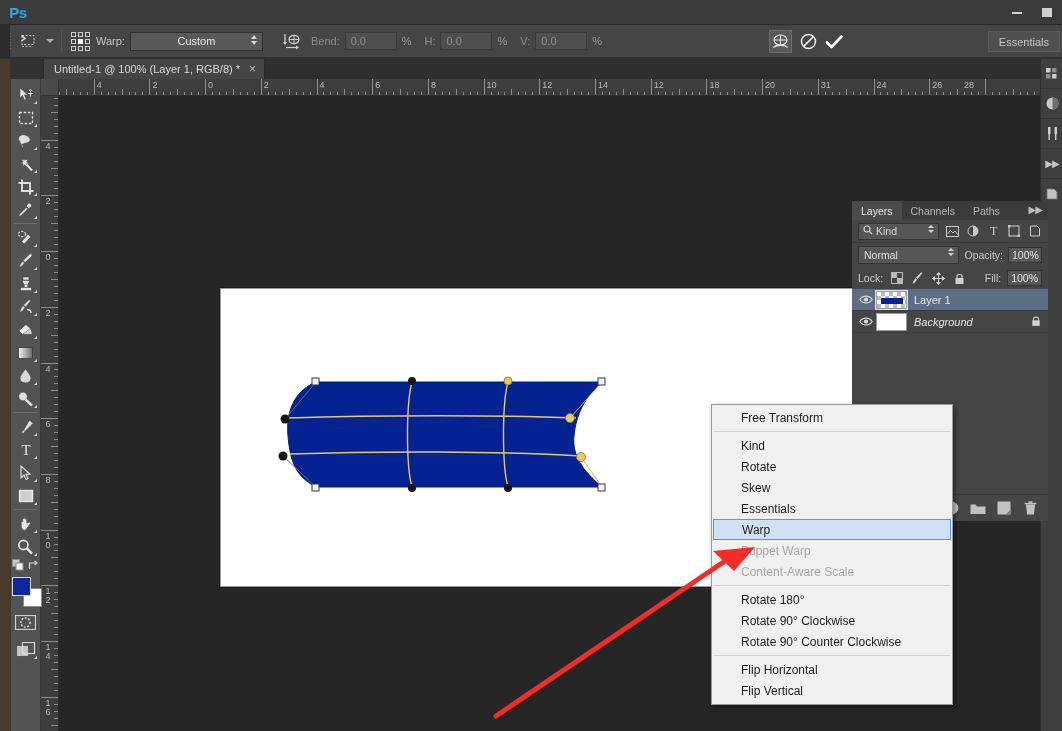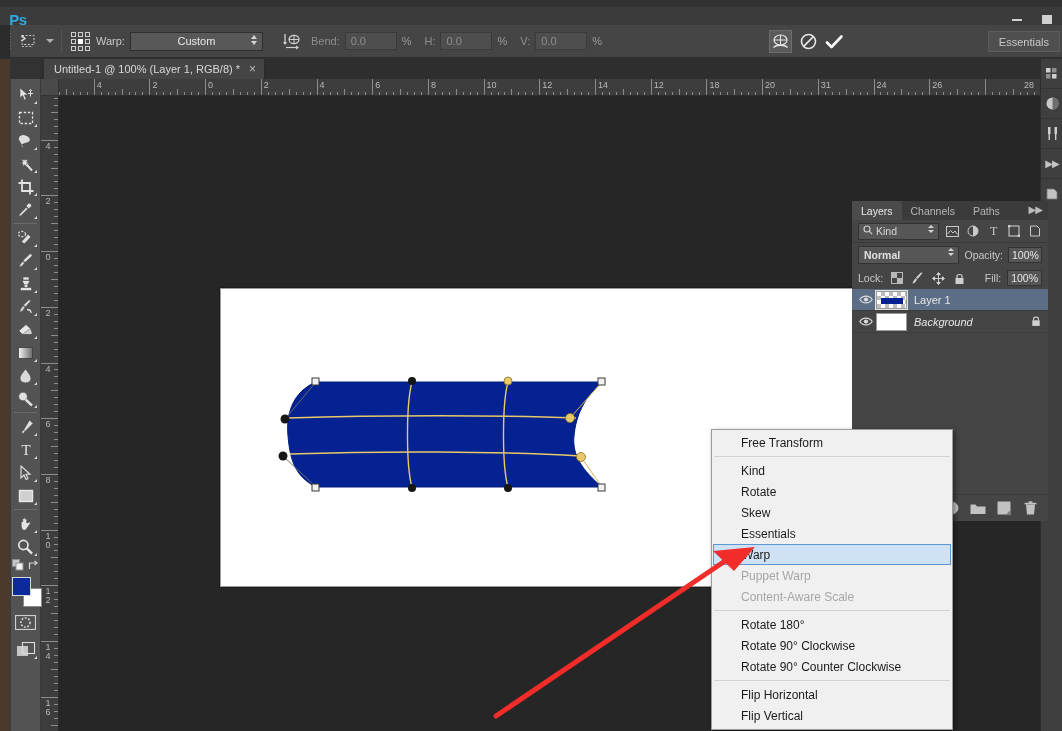--- a/index.html
+++ b/index.html
@@ -6,21 +6,21 @@
   html, body {
     width: 1062px; height: 731px; overflow: hidden;
     background: #2b2b2b;
     font-family: "Liberation Sans", sans-serif;
     -webkit-font-smoothing: antialiased;
   }
   #app { position: relative; width: 1062px; height: 731px; overflow: hidden; background: #323232; }
 
   
   .menubar {
-    position: absolute; left: 0; top: 7px; width: 1062px; height: 25px;
+    position: absolute; left: 0; top: 0; width: 1062px; height: 25px;
     background: #3b3b3b; display: flex; align-items: center;
     border-bottom: 1px solid #2a2a2a;
   }
   .ps-logo {
     width: 36px; height: 25px; display: flex; align-items: center; justify-content: center;
     color: #31a8e0; font-weight: bold; font-size: 15px; letter-spacing: -0.5px;
     font-family: "Liberation Sans", sans-serif;
   }
   .menu-item {
     padding: 0 9px; height: 25px; line-height: 25px;
@@ -135,21 +135,21 @@
     width: 84px; height: 17px; background: #565656; border: 1px solid #333; display: flex; align-items: center;
     color: #d6d6d6; font-size: 10.5px; padding-left: 4px; position: relative;
   }
   .kind-combo .spin2 { position: absolute; right: 4px; top: 1px; display:flex; flex-direction:column; gap:2px;}
   .kind-combo .spin2 .u { width:0;height:0;border-left:3px solid transparent;border-right:3px solid transparent;border-bottom:3.5px solid #d5d5d5;}
   .kind-combo .spin2 .d { width:0;height:0;border-left:3px solid transparent;border-right:3px solid transparent;border-top:3.5px solid #d5d5d5;}
   .fi { width: 15px; height: 17px; display: flex; align-items: center; justify-content: center; }
   .blend-row { height: 24px; display: flex; align-items: center; padding: 0 6px; gap: 5px; }
   .blend-combo {
     width: 112px; height: 18px; background: #565656; border: 1px solid #333; color: #e0e0e0;
-    font-size: 10.5px; display: flex; align-items: center; padding-left: 5px; position: relative; font-weight: bold;
+    font-size: 10.5px; display: flex; align-items: center; padding-left: 5px; position: relative;
   }
   .blend-combo .spin2 { position: absolute; right: 4px; top: 1px; display:flex; flex-direction:column; gap:2px;}
   .blend-combo .spin2 .u { width:0;height:0;border-left:3px solid transparent;border-right:3px solid transparent;border-bottom:3.5px solid #d5d5d5;}
   .blend-combo .spin2 .d { width:0;height:0;border-left:3px solid transparent;border-right:3px solid transparent;border-top:3.5px solid #d5d5d5;}
   .ptext { color: #c9c9c9; font-size: 10.5px; }
   .valbox { background: #565656; border: 1px solid #333; color: #e6e6e6; font-size: 10.5px;
             padding: 1px 3px; min-width: 34px; text-align: right; }
   .lock-row { height: 22px; display: flex; align-items: center; padding: 0 6px; gap: 6px; }
   .layer-row {
     height: 22px; display: flex; align-items: center; padding-left: 4px;
@@ -180,21 +180,20 @@
   
   .dockrail { position: absolute; left: 1040px; top: 59px; width: 22px; height: 672px; background: #3f3f3f; border-left: 1px solid #2d2d2d;}
   .dock-ico { width: 22px; height: 30px; display: flex; align-items: center; justify-content: center; border-bottom: 1px solid #343434;}
   .panel-right-sliver { position: absolute; left: 1048px; top: 201px; width: 14px; height: 320px; background: #3f3f3f; }
 
   
   .ctxmenu {
     position: absolute; left: 711px; top: 404px; width: 242px;
     background: #f0f0f0; border: 1px solid #9b9b9b; box-shadow: 2px 2px 5px rgba(0,0,0,0.45);
     padding: 2px 0 3px 0;
-    margin-top: 25px;
   }
   .ctx-item {
     height: 21px; display: flex; align-items: center; padding-left: 29px;
     color: #1b1b1b; font-size: 12px; white-space: nowrap;
   }
   .ctx-item.disabled { color: #a6a6a6; }
   .ctx-item.highlight {
     background: #cfe2f5; border: 1px solid #5d96d2; height: 21px; margin: 0 1px;
     padding-left: 28px;
   }
@@ -448,21 +447,21 @@
       <div class="rtickline" style="left: 863.237px; top: 13px; width: 1px; height: 4px;"></div>
       <div class="rtick" style="left: 873.2px; top: 1px;">26</div>
       <div class="rtickline" style="left: 870.2px; top: 0px; width: 1px; height: 17px;"></div>
       <div class="rtickline" style="left: 877.163px; top: 13px; width: 1px; height: 4px;"></div>
       <div class="rtickline" style="left: 884.125px; top: 13px; width: 1px; height: 4px;"></div>
       <div class="rtickline" style="left: 891.087px; top: 13px; width: 1px; height: 4px;"></div>
       <div class="rtickline" style="left: 898.05px; top: 10px; width: 1px; height: 7px;"></div>
       <div class="rtickline" style="left: 905.013px; top: 13px; width: 1px; height: 4px;"></div>
       <div class="rtickline" style="left: 911.975px; top: 13px; width: 1px; height: 4px;"></div>
       <div class="rtickline" style="left: 918.938px; top: 13px; width: 1px; height: 4px;"></div>
-      <div class="rtick" style="left: 965px; top: 1px;">28</div>
+      <div class="rtick" style="left: 905px; top: 1px;">28</div>
       <div class="rtickline" style="left: 925.9px; top: 0px; width: 1px; height: 17px;"></div>
       <div class="rtickline" style="left: 932.862px; top: 13px; width: 1px; height: 4px;"></div>
       <div class="rtickline" style="left: 939.825px; top: 13px; width: 1px; height: 4px;"></div>
       <div class="rtickline" style="left: 946.788px; top: 13px; width: 1px; height: 4px;"></div>
       <div class="rtickline" style="left: 953.75px; top: 10px; width: 1px; height: 7px;"></div>
       <div class="rtickline" style="left: 960.712px; top: 13px; width: 1px; height: 4px;"></div>
       <div class="rtickline" style="left: 967.675px; top: 13px; width: 1px; height: 4px;"></div>
       <div class="rtickline" style="left: 974.638px; top: 13px; width: 1px; height: 4px;"></div>
     </div>
   <div class="ruler-v" id="ruler-v">

